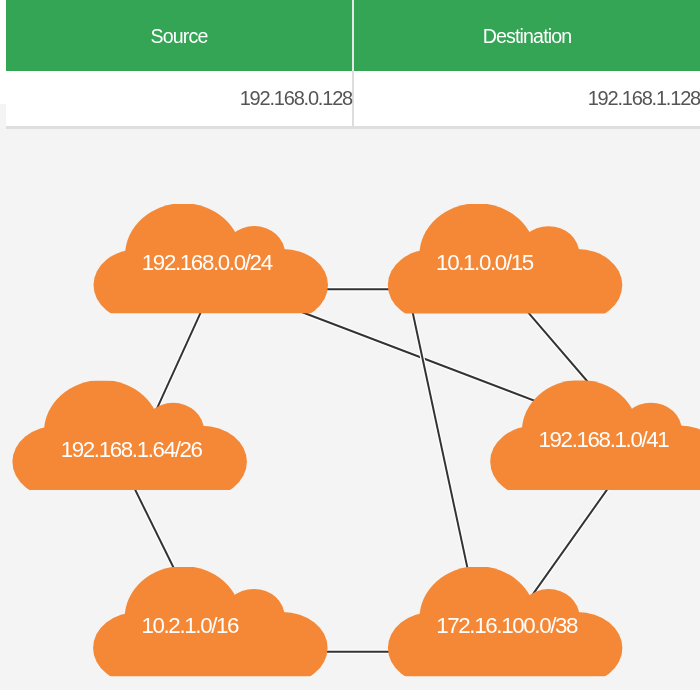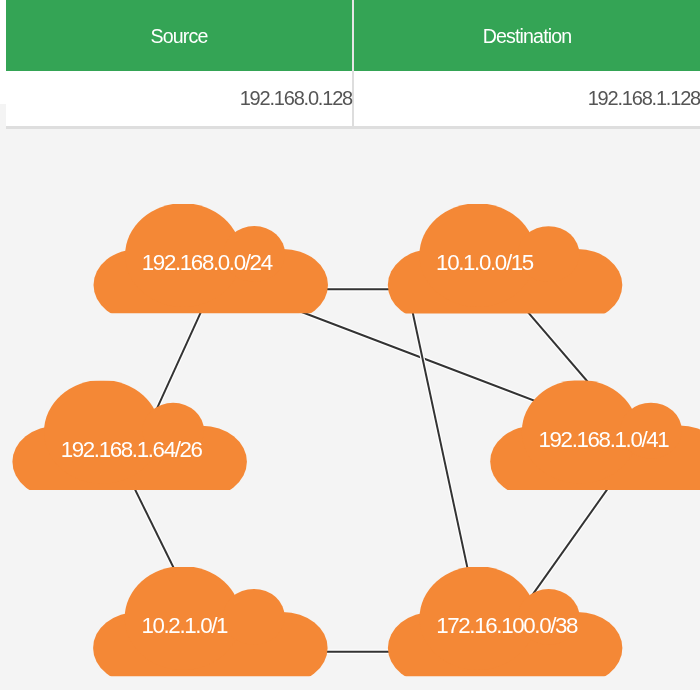--- a/index.html
+++ b/index.html
@@ -146,16 +146,16 @@
           </g>
         </g>
       </g>
   </svg>
 
   <div id="labels">
       <div class="nodelabel" style="left: 141.8px; top: 250.3px;">192.168.0.0/24</div>
       <div class="nodelabel" style="left: 436.1px; top: 250.4px;">10.1.0.0/15</div>
       <div class="nodelabel" style="left: 60.7px; top: 427.1px; margin-top: 10px;">192.168.1.64/26</div>
       <div class="nodelabel" style="left: 538.5px; top: 426.9px;">192.168.1.0/41</div>
-      <div class="nodelabel" style="left: 141.4px; top: 613.2px;">10.2.1.0/1</div>
+      <div class="nodelabel" style="left: 141.4px; top: 613.2px;">10.2.1.0/16</div>
       <div class="nodelabel" style="left: 436.2px; top: 613.3px;">172.16.100.0/38</div>
     </div>
 </div>
 
 </body></html>

